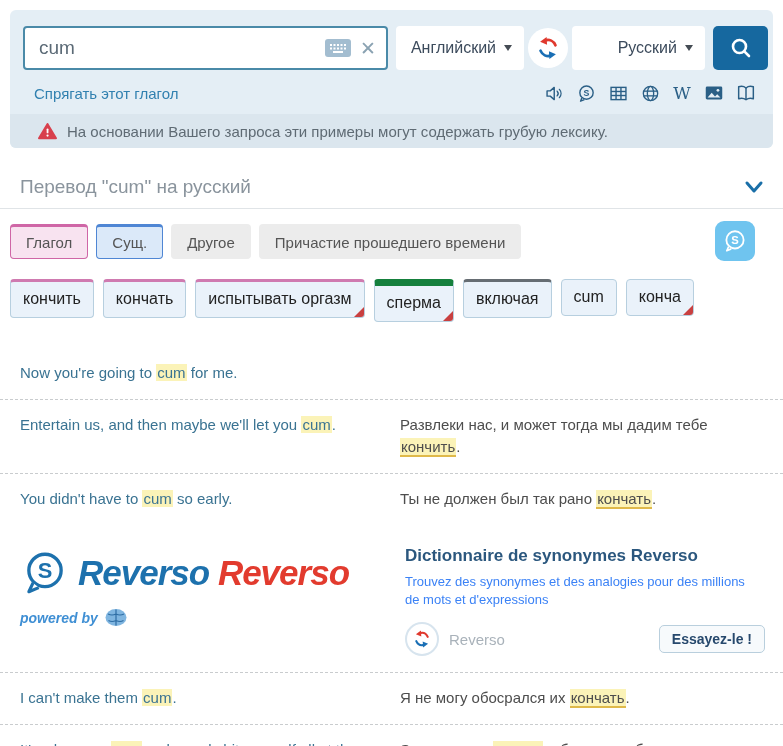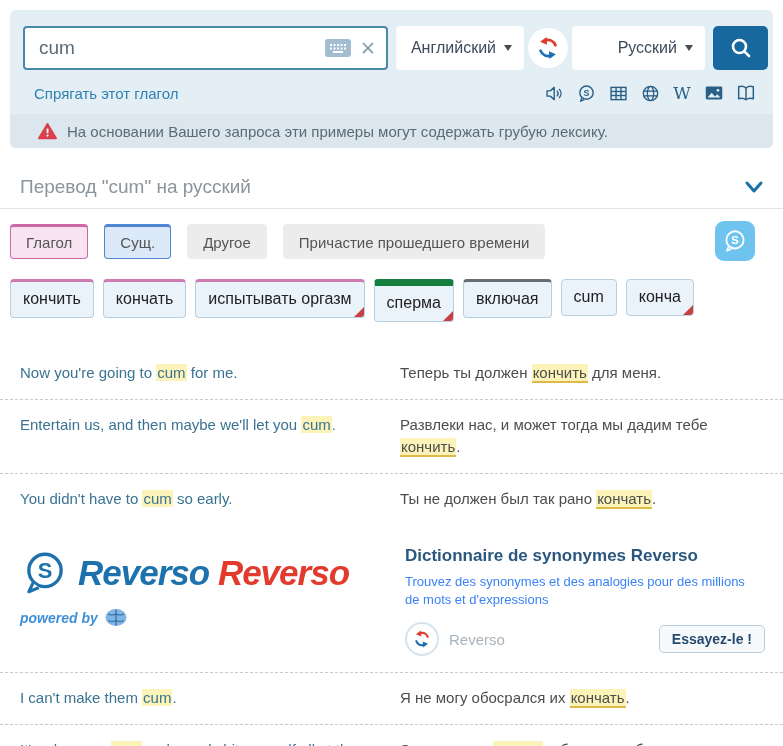--- a/index.html
+++ b/index.html
@@ -72,21 +72,21 @@
   
   .trans-header{
     display:flex; align-items:center; justify-content:space-between;
     padding:18px 18px 10px 20px;
     border-bottom:1px solid #e0e4e7;
   }
   .trans-header .title{ font-size:19px; color:#8a949d; }
   .chevron-btn{ cursor:pointer; display:flex; }
 
   
-  .pos-tabs{ display:flex; align-items:center; gap:16px; padding:12px 14px 0 10px; }
+  .pos-tabs{ display:flex; align-items:center; gap:8px; padding:12px 14px 0 10px; }
   .pos-tab{
     background:#ececec; color:#555; font-size:15px;
     padding:7px 15px; border-radius:4px; cursor:pointer;
     border:1px solid #ececec; border-top:3px solid #ececec;
   }
   .pos-tab.tab-verb{ background:#f8e3f0; border-color:#cf66a6; border-top-color:#cf66a6;}
   .pos-tab.tab-noun{ background:#dbe9f9; border-color:#4f86d4; border-top-color:#4f86d4;}
   .pos-tabs .spacer{ flex:1; }
   .s-app{
     width:40px; height:40px; border-radius:9px; background:#6fc4ef;
@@ -296,21 +296,20 @@
   <span class="chip pos-verb rude">испытывать оргазм</span>
   <span class="chip pos-noun rude">сперма</span>
   <span class="chip pos-other">включая</span>
   <span class="chip">cum</span>
   <span class="chip rude">конча</span>
 </div>
 
 <div class="examples-block">
   <div class="example-row">
     <div class="ex-en"><span>Now you're going to </span><span class="hl-en">cum</span><span> for me.</span></div>
-    <div class="ex-ru"><span>Теперь ты должен </span><span class="hl-ru">кончить</span><span> для меня.</span></div>
   </div>
   <div class="dash-divider"></div>
   <div class="example-row">
     <div class="ex-en"><span>Entertain us, and then maybe we'll let you </span><span class="hl-en">cum</span><span>.</span></div>
     <div class="ex-ru"><span>Развлеки нас, и может тогда мы дадим тебе </span><span class="hl-ru">кончить</span><span>.</span></div>
   </div>
   <div class="dash-divider"></div>
   <div class="example-row">
     <div class="ex-en"><span>You didn't have to </span><span class="hl-en">cum</span><span> so early.</span></div>
     <div class="ex-ru"><span>Ты не должен был так рано </span><span class="hl-ru">кончать</span><span>.</span></div>

